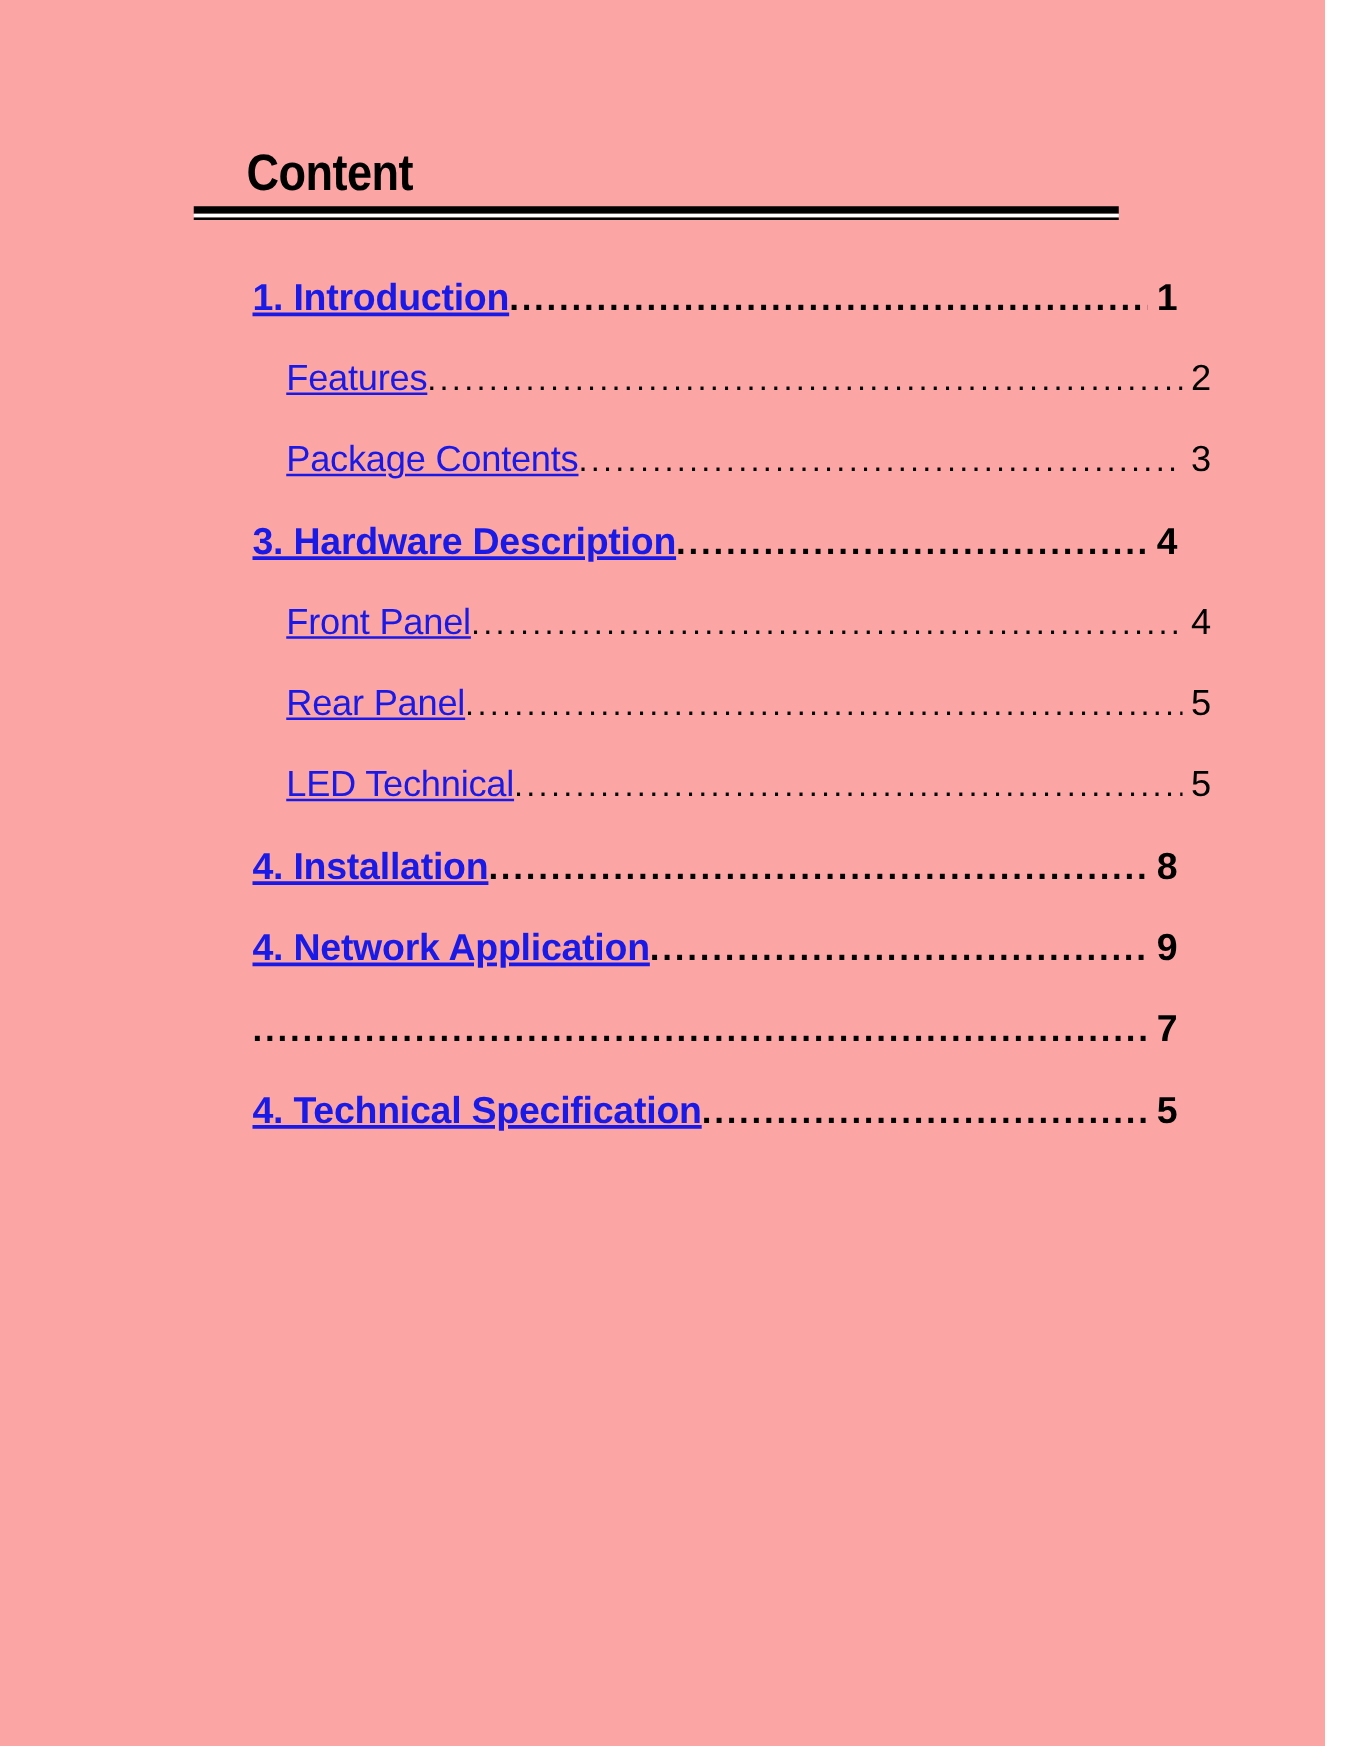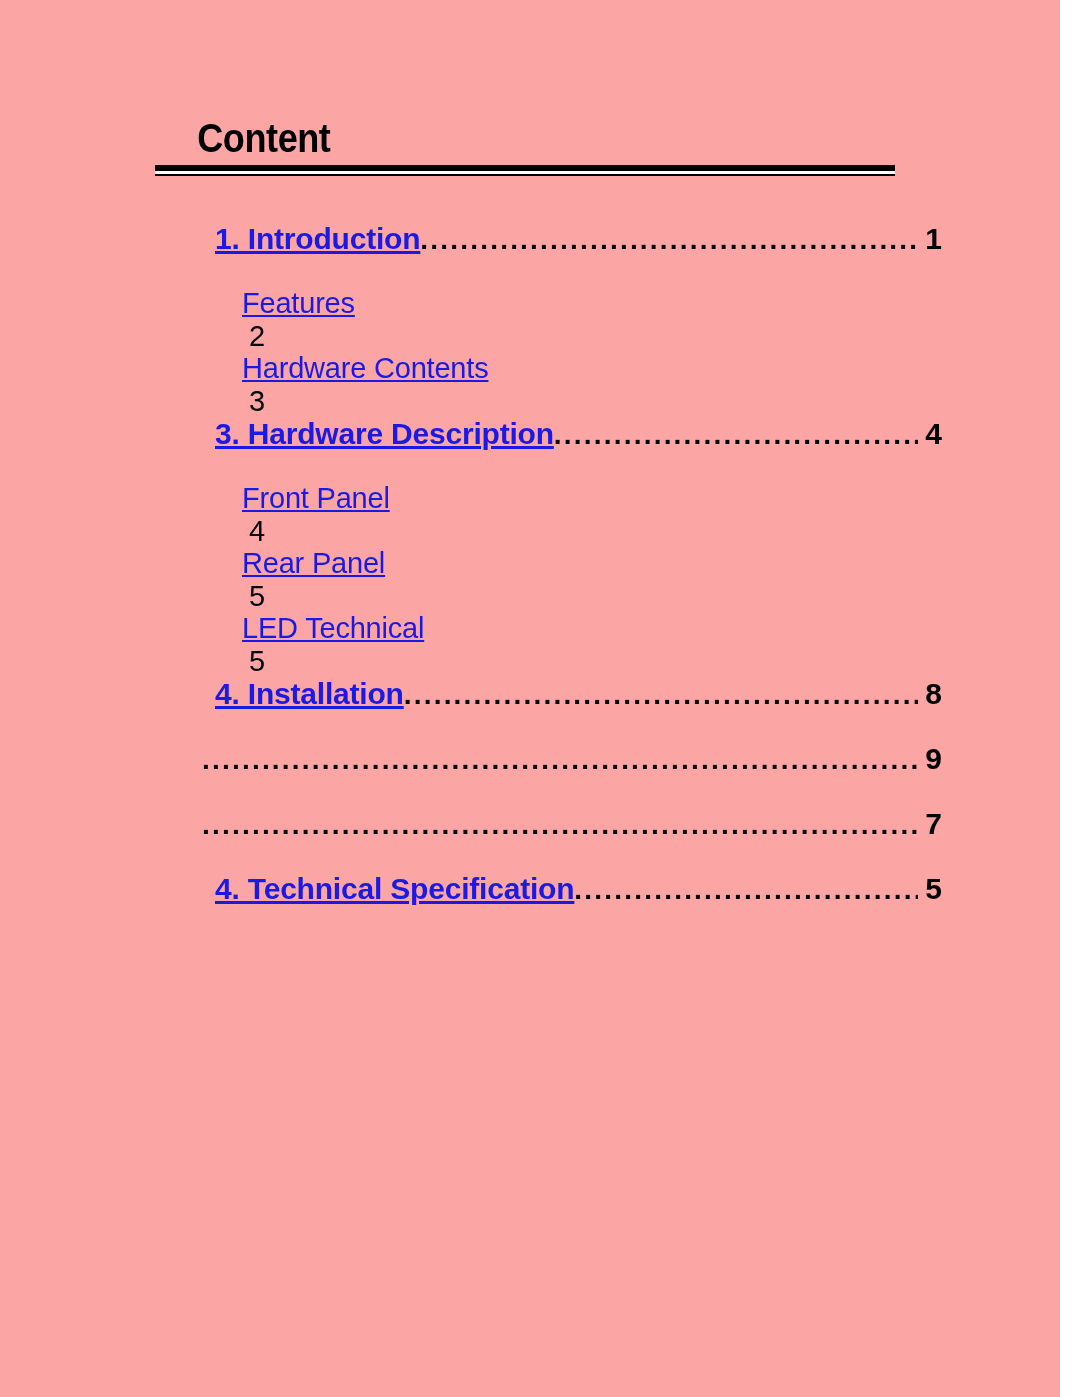--- a/index.html
+++ b/index.html
@@ -75,29 +75,27 @@
     overflow: hidden;
   }
 
   .toc-row.level-1 {
     height: 65px;
     padding-left: 47px;
   }
   .toc-row.level-2 {
     height: 65px;
     padding-left: 74px;
-    flex-direction: column;
   }
 
   .toc-label {
     color: #1a1ae6;
     text-decoration: underline;
     text-underline-offset: 2px;
     flex: 0 0 auto;
-    margin-left: 13px;
   }
   .level-1 .toc-label {
     font-size: 30px;
     font-weight: bold;
     letter-spacing: -0.2px;
     text-decoration-thickness: 3px;
   }
   .level-2 .toc-label {
     font-size: 29px;
     font-weight: normal;
@@ -160,21 +158,21 @@
         <span class="toc-label">1. Introduction</span>
         <span class="toc-leader"></span>
         <span class="toc-page">1</span>
       </div>
       <div class="toc-row level-2">
         <span class="toc-label">Features</span>
         <span class="toc-leader"></span>
         <span class="toc-page">2</span>
       </div>
       <div class="toc-row level-2">
-        <span class="toc-label">Hardware Contents</span>
+        <span class="toc-label">Package Contents</span>
         <span class="toc-leader"></span>
         <span class="toc-page">3</span>
       </div>
       <div class="toc-row level-1">
         <span class="toc-label">3. Hardware Description</span>
         <span class="toc-leader"></span>
         <span class="toc-page">4</span>
       </div>
       <div class="toc-row level-2">
         <span class="toc-label">Front Panel</span>
@@ -190,20 +188,21 @@
         <span class="toc-label">LED Technical</span>
         <span class="toc-leader"></span>
         <span class="toc-page">5</span>
       </div>
       <div class="toc-row level-1">
         <span class="toc-label">4. Installation</span>
         <span class="toc-leader"></span>
         <span class="toc-page">8</span>
       </div>
       <div class="toc-row level-1">
+        <span class="toc-label">4. Network Application</span>
         <span class="toc-leader"></span>
         <span class="toc-page">9</span>
       </div>
       <div class="toc-row level-1">
         <span class="toc-leader"></span>
         <span class="toc-page">7</span>
       </div>
       <div class="toc-row level-1">
         <span class="toc-label">4. Technical Specification</span>
         <span class="toc-leader"></span>

